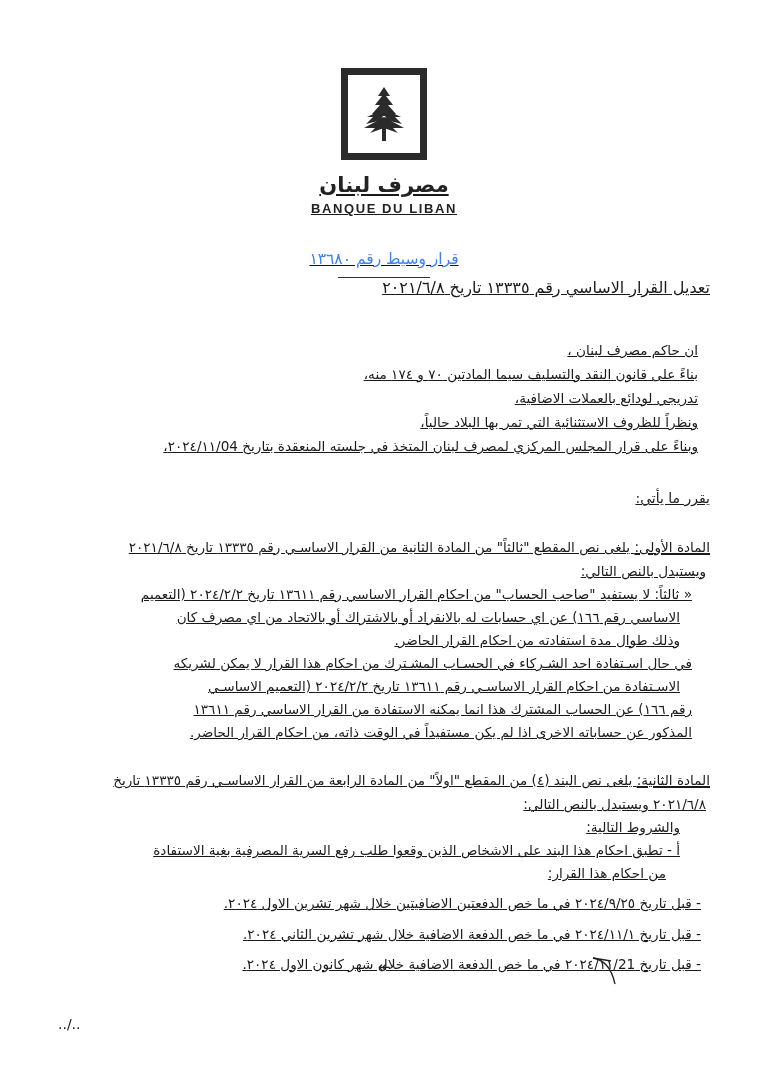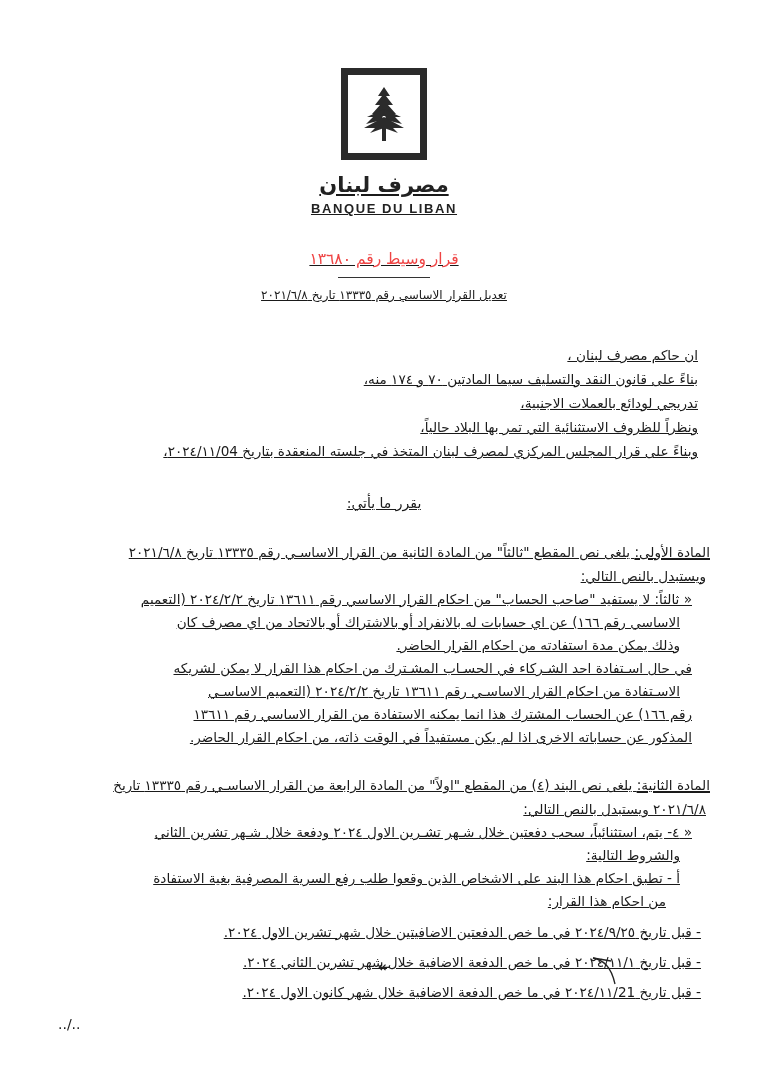--- a/index.html
+++ b/index.html
@@ -61,49 +61,48 @@
   }
 
   
   .title-wrap {
     margin-top: 34px;
     text-align: center;
   }
   .doc-title {
     font-size: 15.5px;
     letter-spacing: 1px;
-    color: #ef4444;
+    color: #3b82f6;
   }
   .rule {
     width: 92px;
     height: 1px;
     background: #333;
     margin: 9px auto 0 auto;
   }
   .doc-subtitle {
-    margin-top: 10px;
-    font-size: 12px;
-    text-align: center;
+    font-size: 16px;
+    text-align: right;
     color: #1a1a1a;
   }
 
   
   .body {
     margin-top: 42px;
     font-size: 13.6px;
     line-height: 1.62;
     text-align: right;
   }
   .preamble p {
     margin: 0 12px 2px 0;
   }
   .decides {
     margin-top: 30px;
     margin-bottom: 8px;
-    text-align: center;
+    text-align: right;
     font-size: 14px;
   }
   .article {
     margin-top: 26px;
   }
   .article .lead {
     text-align: justify;
     text-justify: inter-word;
     margin: 0;
   }
@@ -175,49 +174,48 @@
     <div class="doc-title">قرار وسيط رقم ١٣٦٨٠</div>
     <div class="rule"></div>
     <div class="doc-subtitle">تعديل القرار الاساسي رقم ١٣٣٣٥ تاريخ ٢٠٢١/٦/٨</div>
   </div>
 
   <div class="body">
 
     <div class="preamble">
       <p>ان حاكم مصرف لبنان ،</p>
       <p>بناءً على قانون النقد والتسليف سيما المادتين ٧٠ و ١٧٤ منه،</p>
-      <p>تدريجي لودائع بالعملات الاجنبية،</p>
+      <p>تدريجي لودائع بالعملات الاضافية،</p>
       <p>ونظراً للظروف الاستثنائية التي تمر بها البلاد حالياً،</p>
       <p>وبناءً على قرار المجلس المركزي لمصرف لبنان المتخذ في جلسته المنعقدة بتاريخ ٢٠٢٤/١١/04،</p>
     </div>
 
     <div class="decides">يقرر ما يأتي:</div>
 
     <div class="article">
       <p class="lead">
         <span class="u">المادة الأولى:</span><span> يلغى نص المقطع "ثالثاً" من المادة الثانية من القرار الاساسـي رقم ١٣٣٣٥ تاريخ ٢٠٢١/٦/٨</span>
       </p>
       <p class="para">ويستبدل بالنص التالي:</p>
 
       <p class="para indent1 tight">« ثالثاً: لا يستفيد "صاحب الحساب" من احكام القرار الاساسي رقم ١٣٦١١ تاريخ ٢٠٢٤/٢/٢ (التعميم</p>
       <p class="para indent2 tight">الاساسي رقم ١٦٦) عن اي حسابات له بالانفراد أو بالاشتراك أو بالاتحاد من اي مصرف كان</p>
-      <p class="para indent2 tight">وذلك يمكن مدة استفادته من احكام القرار الحاضر.</p>
+      <p class="para indent2 tight">وذلك طوال مدة استفادته من احكام القرار الحاضر.</p>
       <p class="para indent1 tight">في حال اسـتفادة احد الشـركاء في الحسـاب المشـترك من احكام هذا القرار لا يمكن لشريكه</p>
       <p class="para indent2 tight">الاسـتفادة من احكام القرار الاساسـي رقم ١٣٦١١ تاريخ ٢٠٢٤/٢/٢ (التعميم الاساسـي</p>
       <p class="para indent1 tight">رقم ١٦٦) عن الحساب المشترك هذا انما يمكنه الاستفادة من القرار الاساسي رقم ١٣٦١١</p>
       <p class="para indent1 tight">المذكور عن حساباته الاخرى اذا لم يكن مستفيداً في الوقت ذاته، من احكام القرار الحاضر.</p>
     </div>
 
     <div class="article">
       <p class="lead">
         <span class="u">المادة الثانية:</span><span> يلغى نص البند (٤) من المقطع "اولاً" من المادة الرابعة من القرار الاساسـي رقم ١٣٣٣٥ تاريخ</span>
       </p>
       <p class="para">٢٠٢١/٦/٨ ويستبدل بالنص التالي:</p>
 
-      <p class="para indent1 tight">« ٤- يتم، استثنائياً، سحب دفعتين خلال شـهر تشـرين الاول ٢٠٢٤ ودفعة خلال شـهر تشرين الثاني</p>
       <p class="para indent2 tight">والشروط التالية:</p>
 
       <p class="para indent2 tight">أ - تطبق احكام هذا البند على الاشخاص الذين وقعوا طلب رفع السرية المصرفية بغية الاستفادة</p>
       <p class="para indent3 tight">من احكام هذا القرار:</p>
 
       <ul class="dash-list indent3">
         <li class="tight">- قبل تاريخ ٢٠٢٤/٩/٢٥ في ما خص الدفعتين الاضافيتين خلال شهر تشرين الاول ٢٠٢٤.</li>
         <li class="tight">- قبل تاريخ ٢٠٢٤/١١/١ في ما خص الدفعة الاضافية خلال شهر تشرين الثاني ٢٠٢٤.</li>
         <li class="tight">- قبل تاريخ ٢٠٢٤/١١/21 في ما خص الدفعة الاضافية خلال شهر كانون الاول ٢٠٢٤.</li>
       </ul>

